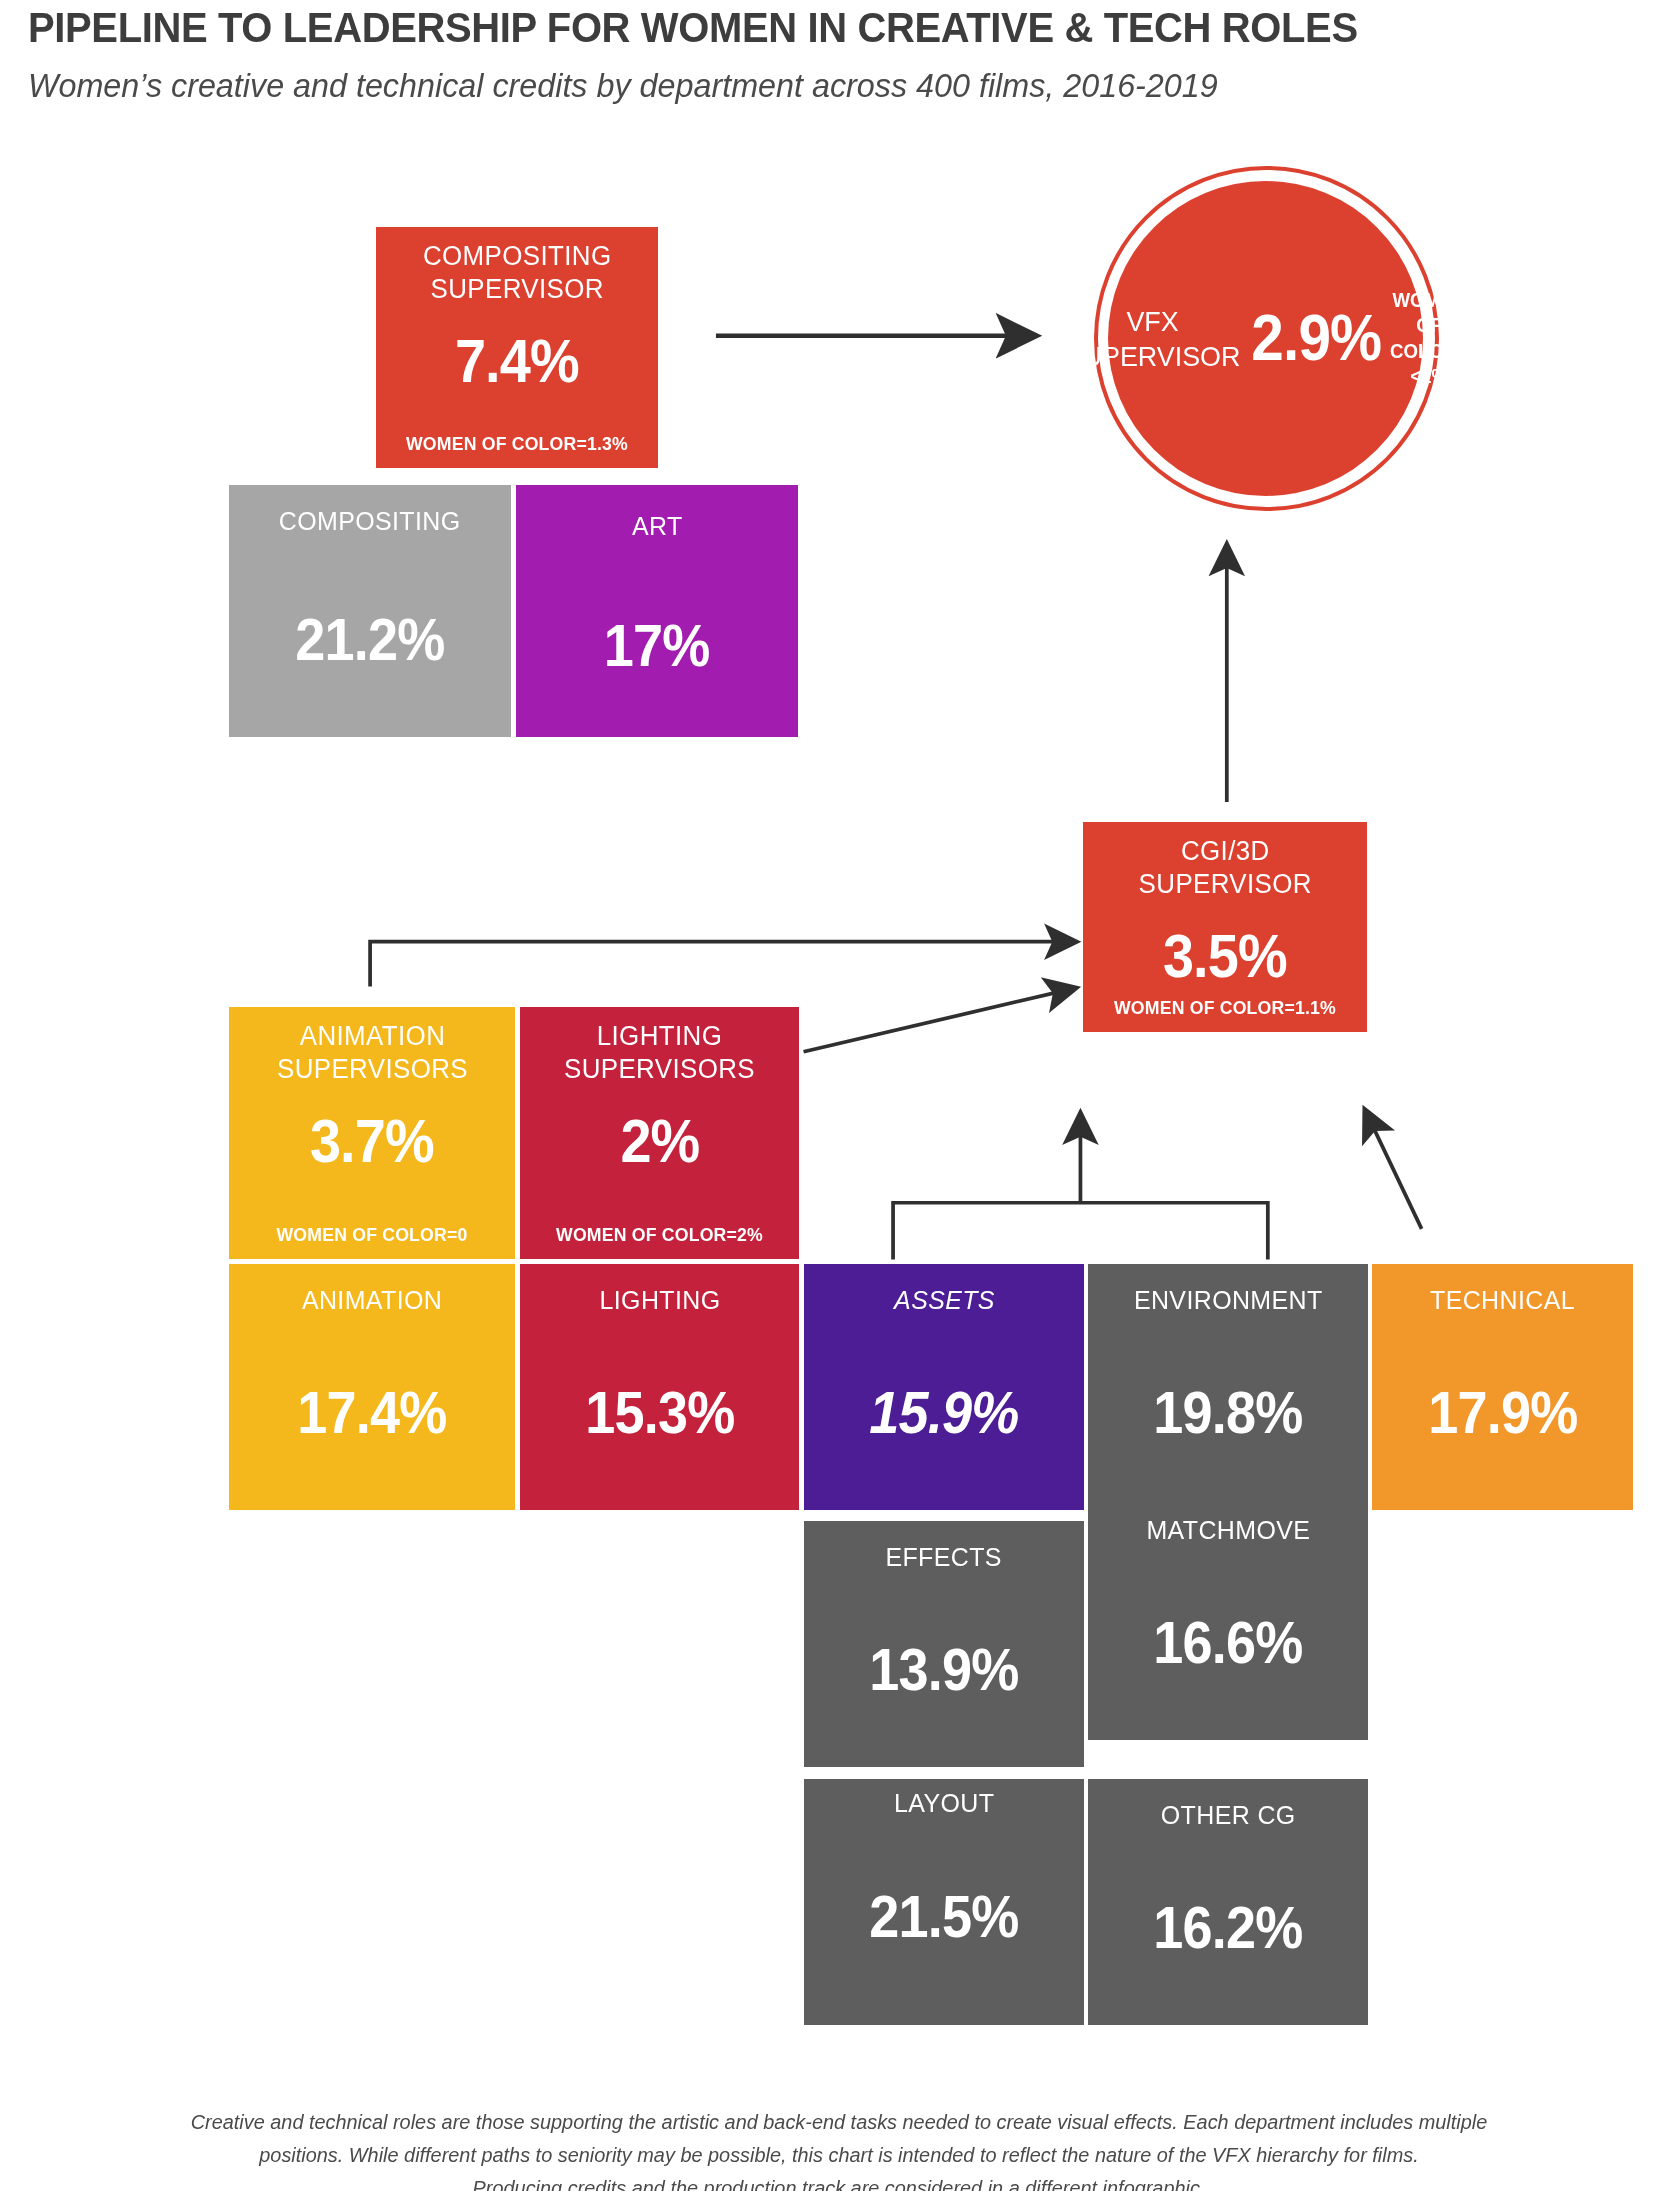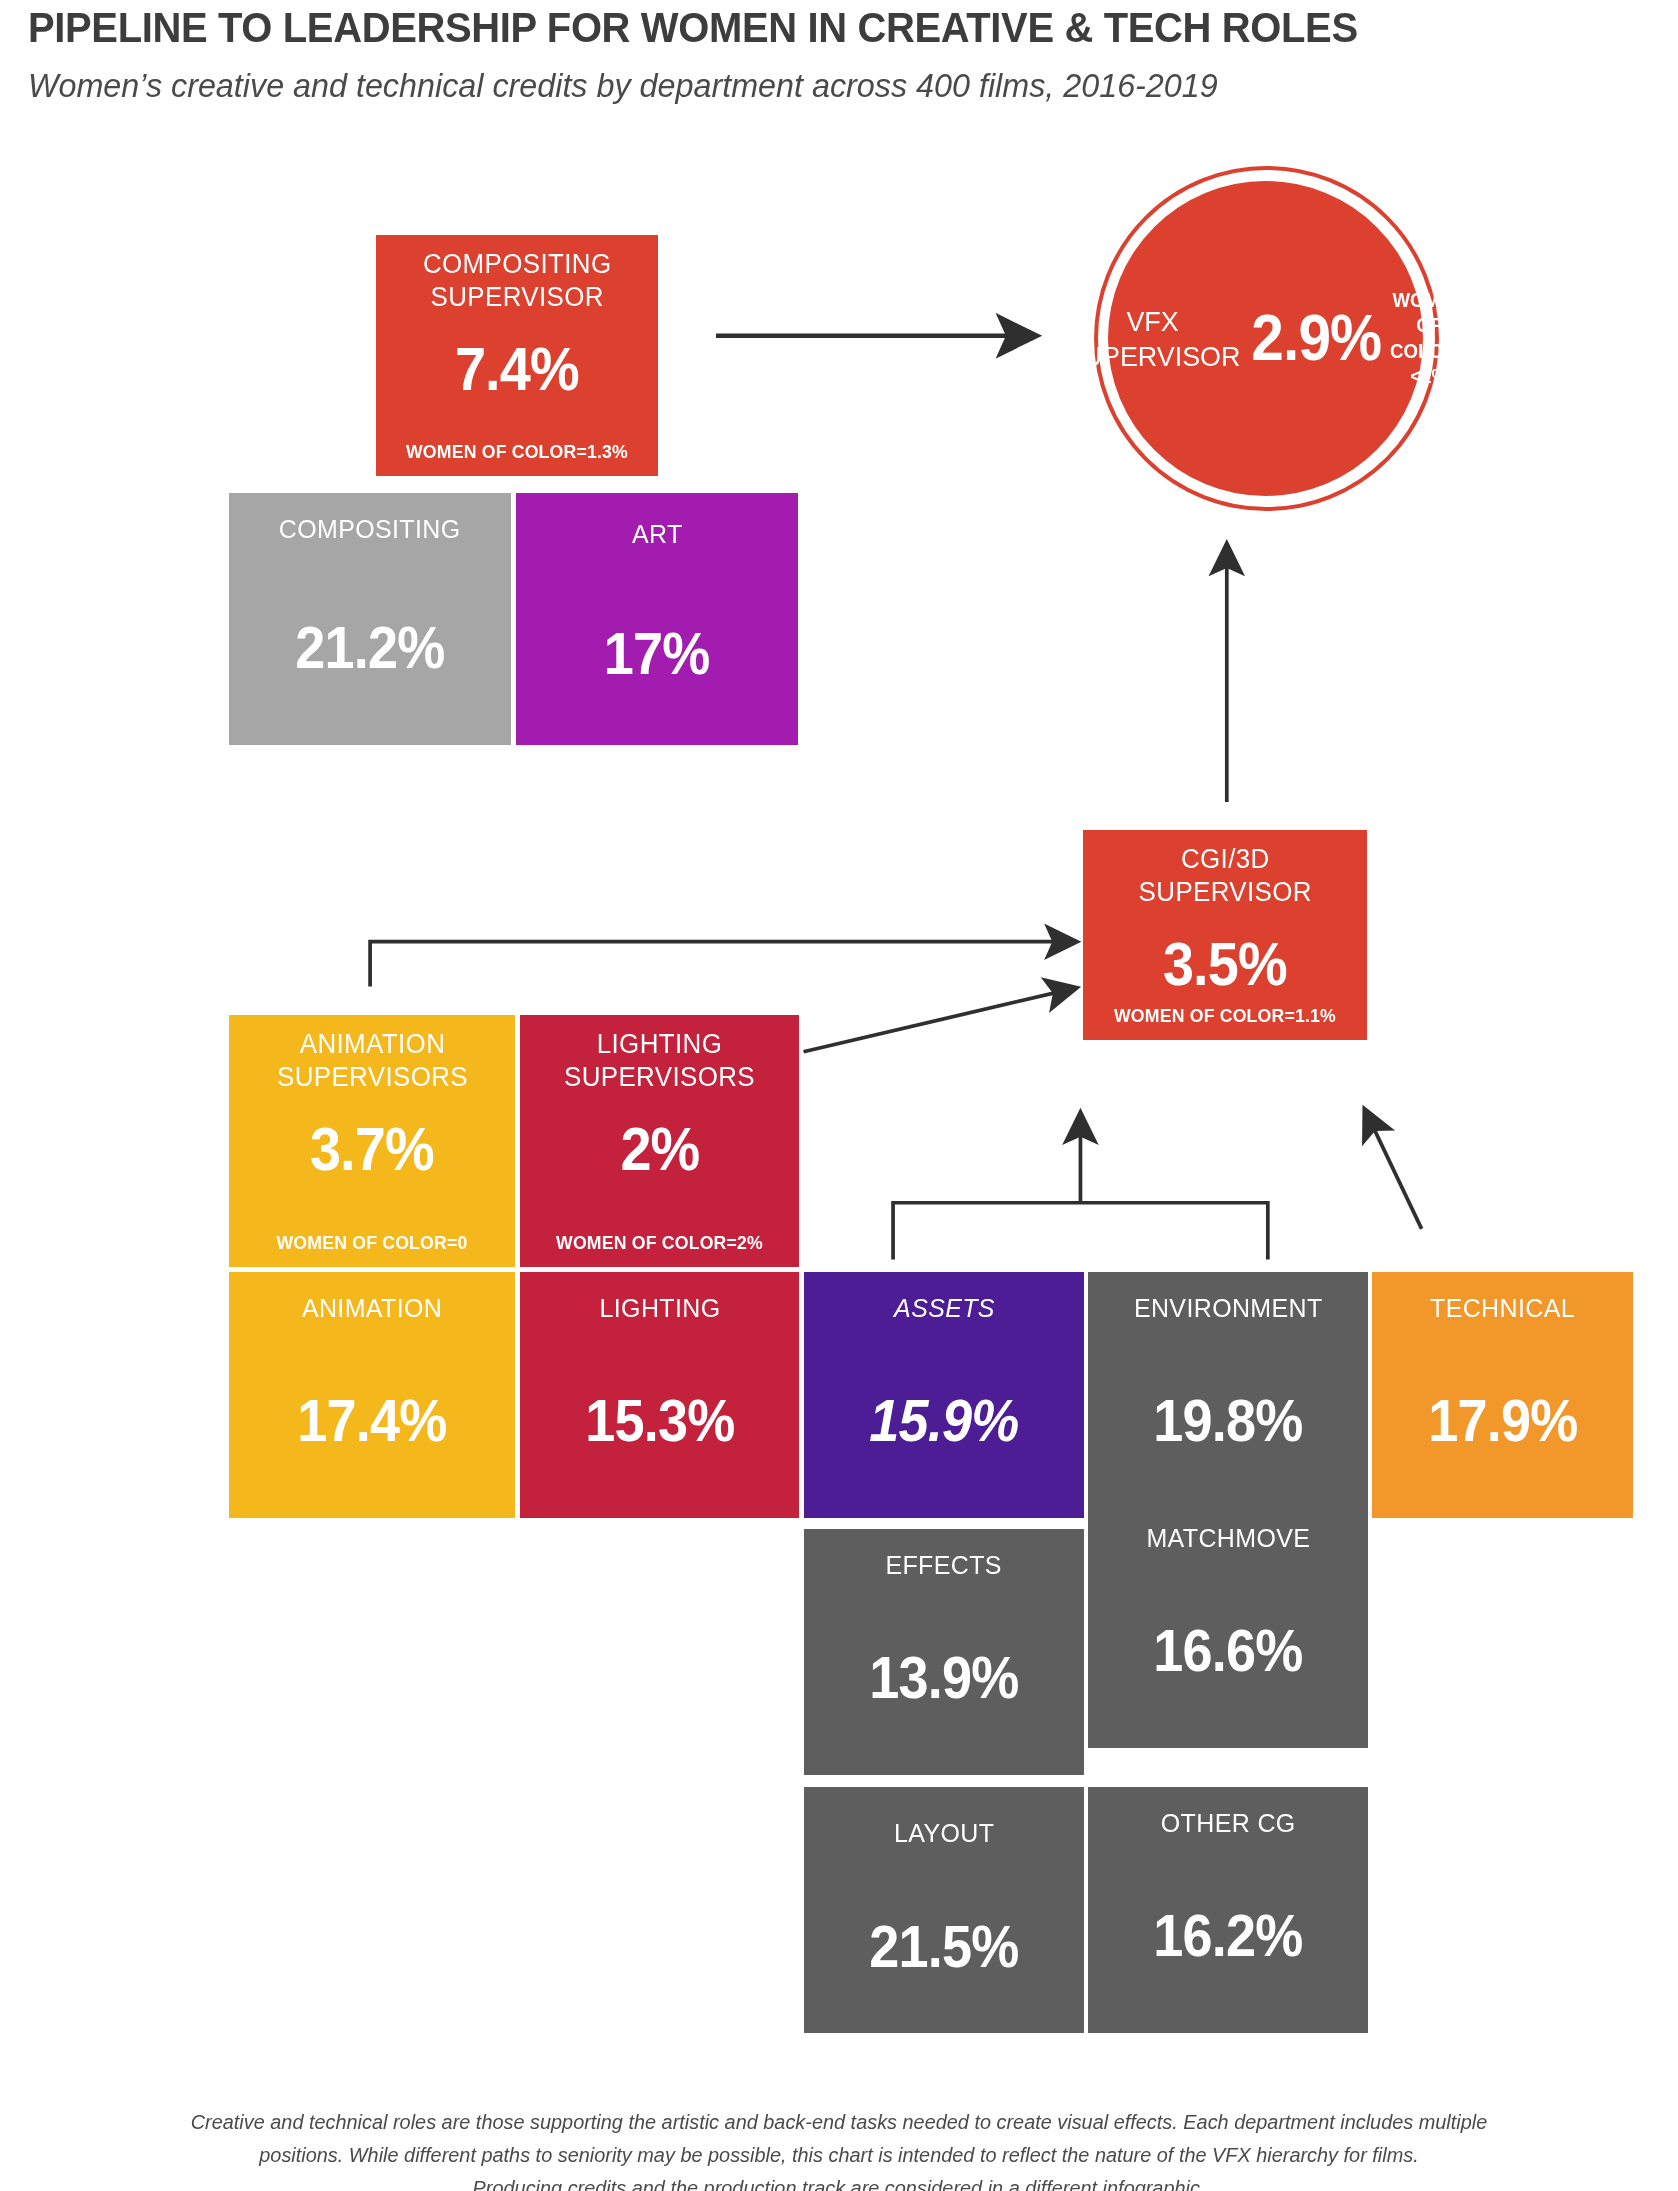--- a/index.html
+++ b/index.html
@@ -11,21 +11,21 @@
              font-size:43px;font-weight:bold;letter-spacing:-0.4px;
              color:#3d3d3d;line-height:1.0;
              transform:scaleX(0.93);transform-origin:left top;}
   .hdr-sub{position:absolute;left:28px;top:67px;width:1622px;
            font-size:34px;font-style:italic;color:#4a4a4a;line-height:1.1;
            transform:scaleX(0.95);transform-origin:left top;}
 
   
   .node{position:absolute;box-sizing:border-box;display:flex;
         flex-direction:column;align-items:center;justify-content:flex-start;
-        color:#ffffff;text-align:center;padding-top:13px;margin-top:8px;}
+        color:#ffffff;text-align:center;padding-top:13px;}
   .node .lbl{font-size:27px;font-weight:400;letter-spacing:0.4px;
              line-height:1.22;transform:scaleX(.96);}
   .node .pct{font-weight:bold;letter-spacing:-0.9px;line-height:1;
              transform:scaleX(.9);}
   .node .woc{font-size:18.6px;font-weight:bold;letter-spacing:0.2px;
              transform:scaleX(.95);}
 
   
   .sup .pct{font-size:62px;margin-top:24px;}
   .sup .woc{position:absolute;bottom:13px;left:0;right:0;}
@@ -163,21 +163,21 @@
 
 <div class="node dept" style="left:804px;top:1521px;width:280px;height:246px;background:#5E5E5E;padding-top:20.5px;">
   <div class="lbl">EFFECTS</div>
   <div class="pct" style="margin-top:67px;">13.9%</div>
 </div>
 <div class="node dept" style="left:1088px;top:1494px;width:280px;height:246px;background:#5E5E5E;padding-top:20.5px;">
   <div class="lbl">MATCHMOVE</div>
   <div class="pct" style="margin-top:67px;">16.6%</div>
 </div>
 
-<div class="node dept" style="left:804px;top:1779px;width:280px;height:246px;background:#5E5E5E;padding-top:31px;">
+<div class="node dept" style="left:804px;top:1779px;width:280px;height:246px;background:#5E5E5E;padding-top:9px;">
   <div class="lbl">LAYOUT</div>
   <div class="pct" style="margin-top:67px;">21.5%</div>
 </div>
 <div class="node dept" style="left:1088px;top:1779px;width:280px;height:246px;background:#5E5E5E;padding-top:20.5px;">
   <div class="lbl">OTHER CG</div>
   <div class="pct" style="margin-top:67px;">16.2%</div>
 </div>
 
 <div class="footer">
   <div>Creative and technical roles are those supporting the artistic and back-end tasks needed to create visual effects. Each department includes multiple</div>

